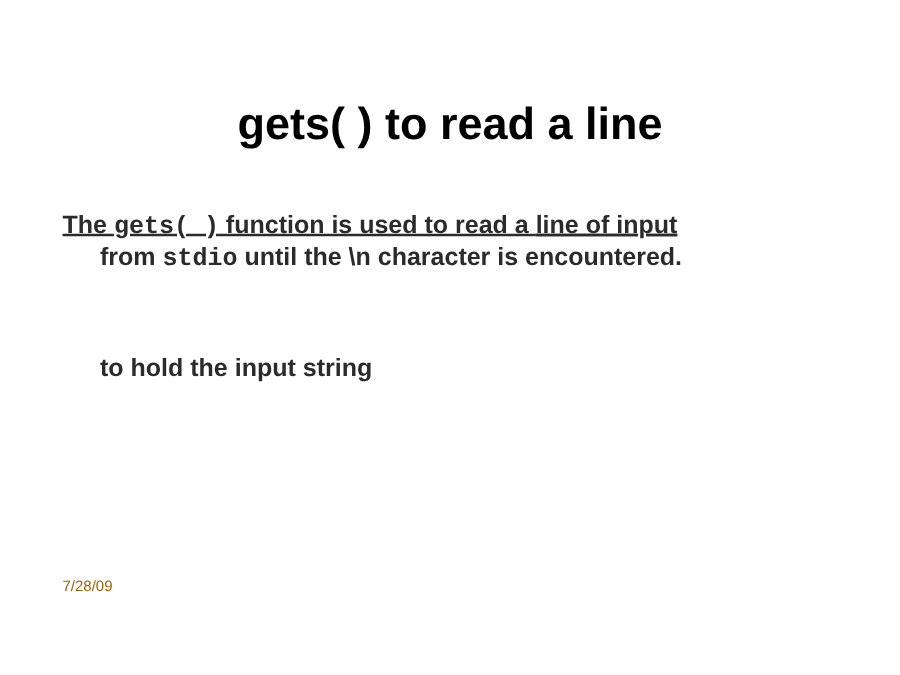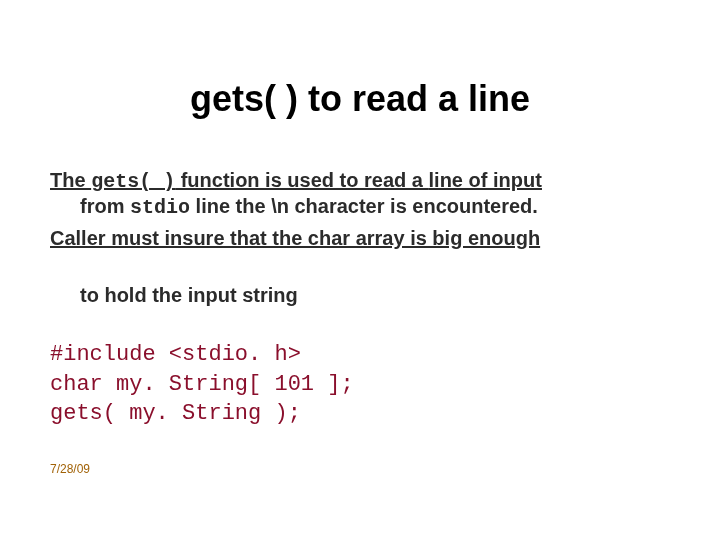--- a/index.html
+++ b/index.html
@@ -75,28 +75,25 @@
 <body>
 
 <div class="slide">
 
   <div class="title">gets( ) to read a line</div>
 
   <div class="body">
     <p class="p1">
       <span>The </span><span class="mono">gets( )</span><span> function is used to read a </span><span class="ul">line of input</span><br>
       <span class="indent-cont" style="display:inline-block;">
-        <span>from </span><span class="mono">stdio</span><span> line the \n character is encountered.</span>
+        <span>from </span><span class="mono">stdio</span><span> until the \n character is encountered.</span>
       </span>
     </p>
     <p class="p1">
-      <span>Caller must insure that the char array is big enough</span><br>
+      <br>
       <span class="indent-cont" style="display:inline-block;margin-top:32px;">to hold the input string</span>
     </p>
   </div>
 
-  <div class="code-block"><span>#include &lt;stdio. h&gt;</span>
-<span>char my. String[ 101 ];</span>
-<span>gets( my. String );</span></div>
 
   <div class="footer-date">7/28/09</div>
 
 </div>
 
 </body></html>

